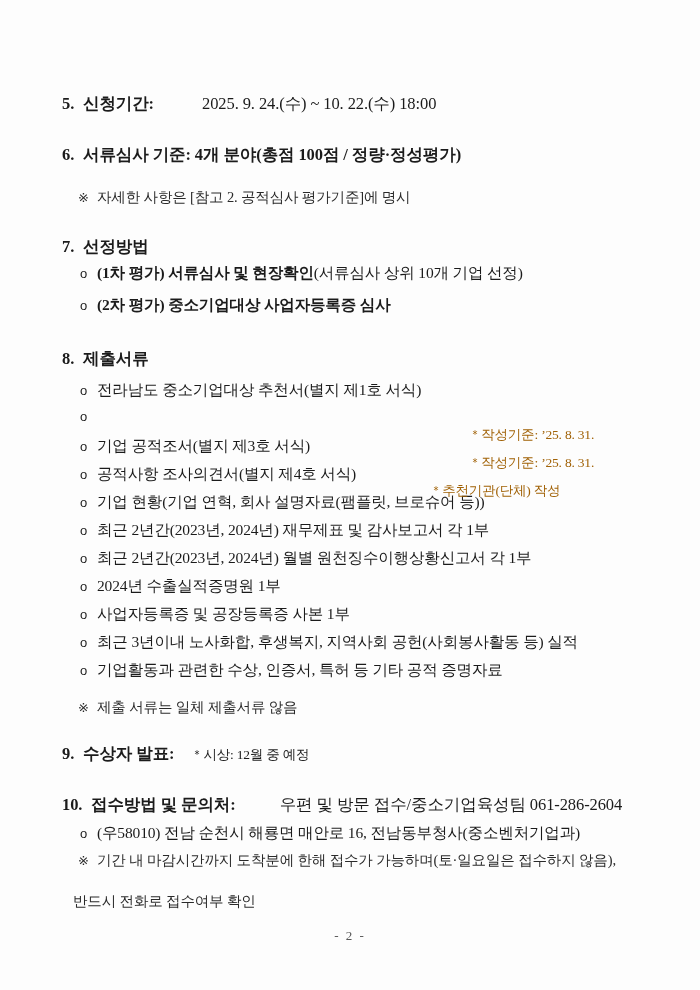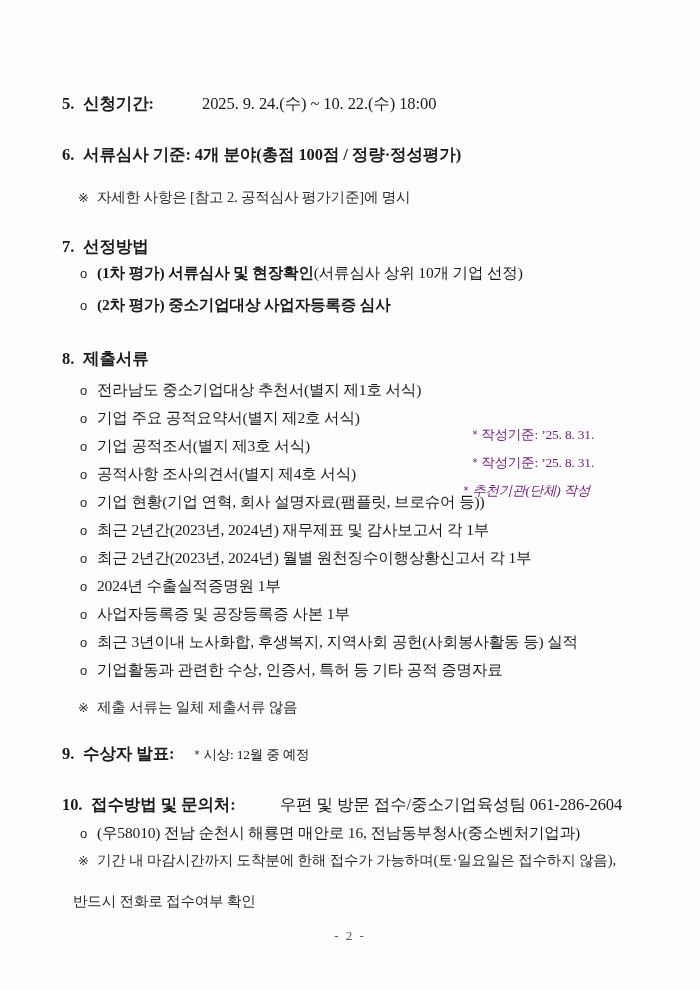--- a/index.html
+++ b/index.html
@@ -91,21 +91,21 @@
     font-size: 13px;
   }
   .note.indent2 { padding-left: 73px; }
 
   
   .annot {
     position: absolute;
     font-size: 13.5px;
     letter-spacing: -0.2px;
     white-space: pre;
-    color: #701a75;
+    color: #a16207;
   }
   .annot .star {
     font-family: "DejaVu Sans", sans-serif;
     font-size: 10px;
     vertical-align: 1px;
     margin-right: 4px;
   }
   .inline-annot {
     font-size: 13.5px;
     font-weight: normal;
@@ -198,21 +198,20 @@
       <div class="row">
           <div class="bullet">
         <span class="mark">o</span>
         <span class="body">전라남도 중소기업대상 추천서(별지 제1호 서식)</span>
       </div>
         </div>
 
       <div class="row">
           <div class="bullet">
         <span class="mark">o</span>
-        <span class="body">기업 주요 공적요약서(별지 제2호 서식)</span>
       </div>
         </div>
 
       <div class="row">
           <div class="bullet">
         <span class="mark">o</span>
         <span class="body">기업 공적조서(별지 제3호 서식)</span>
       </div>
         </div>
 
@@ -271,21 +270,21 @@
         <span class="body">기업활동과 관련한 수상, 인증서, 특허 등 기타 공적 증명자료</span>
       </div>
         </div>
 
       <div class="annot" style="left:447px; top:28px;">
         <span class="star">*</span><span>작성기준: ’25. 8. 31.</span>
       </div>
       <div class="annot" style="left:447px; top:56px;">
         <span class="star">*</span><span>작성기준: ’25. 8. 31.</span>
       </div>
-      <div class="annot" style="left:438px; top:84px;font-style:italic;">
+      <div class="annot" style="left:408px; top:84px;">
         <span class="star">*</span><span>추천기관(단체) 작성</span>
       </div>
     </div>
 
     <div class="gap-xs" style="height:10px"></div>
     <div class="note">
       <span class="mark">※</span>
       <span>제출 서류는 일체 제출서류 않음</span>
     </div>
 

